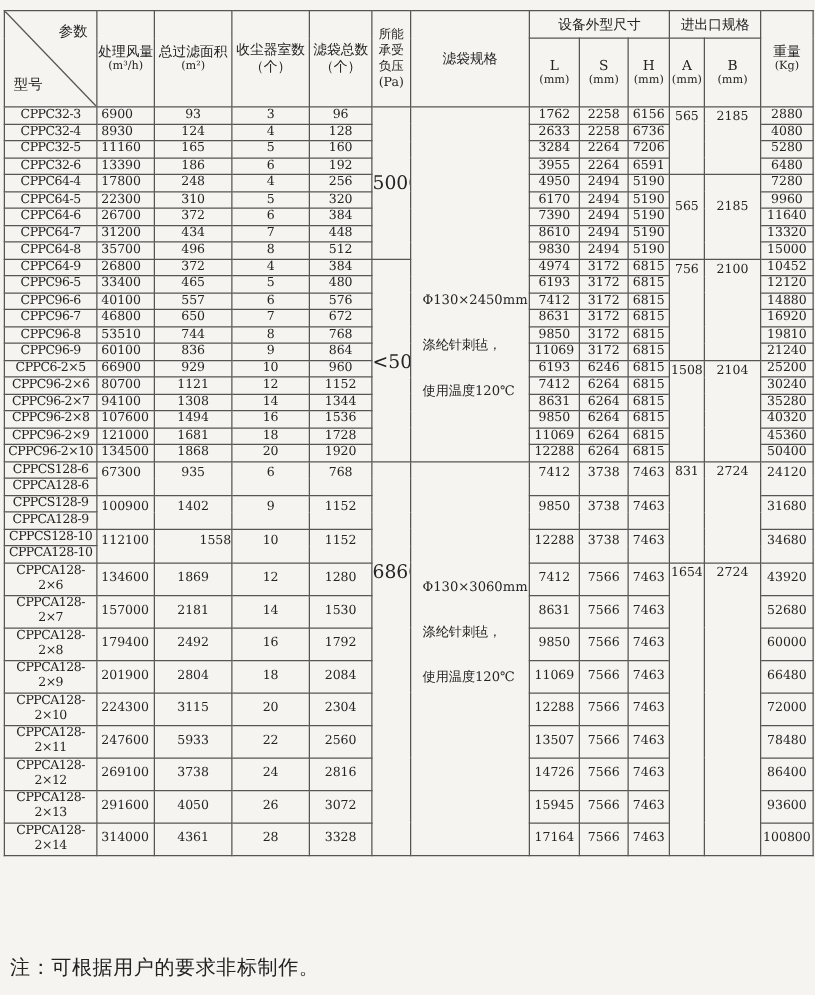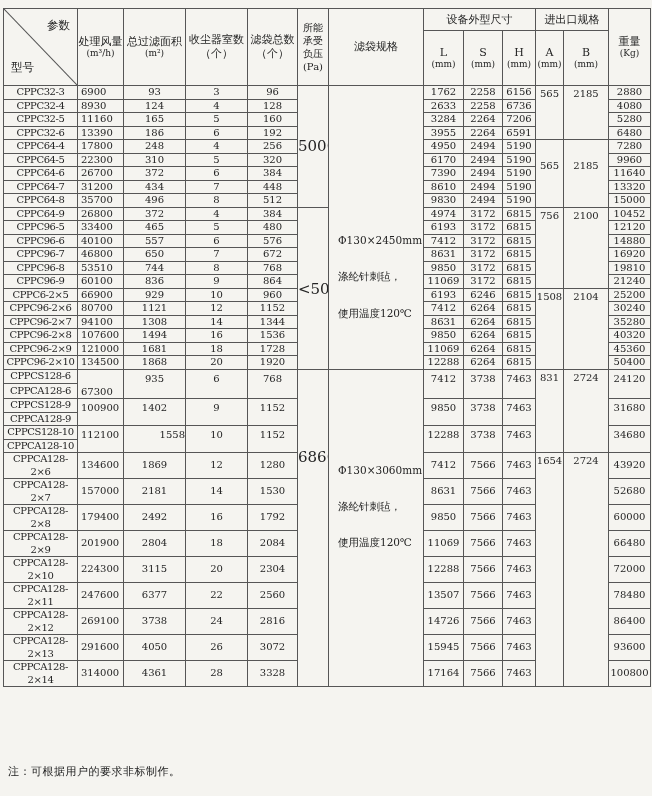--- a/index.html
+++ b/index.html
@@ -38,21 +38,21 @@
   .corner-bottom { position: absolute; bottom: 11px; left: 7px; font-size: 11.5px; }
   .pressure span { display: block; font-size: 10px; line-height: 1.3; }
   td.model { font-size: 10px; letter-spacing: -0.4px; }
   td.num { font-size: 10px; }
   td.left { text-align: left; padding-left: 3px; }
   td.pa { font-size: 15px; text-align: center; }
   td.spec { font-size: 10.5px; }
   td.spec .ln { text-align: left; padding-left: 9px; line-height: 1.95; margin-top: 16px; }
   .note {
     position: absolute; left: 8px; top: 764px;
-    font-size: 11px; letter-spacing: 0.5px;
+    font-size: 16px; letter-spacing: 0.5px;
   }
 </style>
 </head>
 <body>
 
 <table>
   <colgroup>
     <col style="width:74px">
       <col style="width:46px">
       <col style="width:62px">
@@ -371,21 +371,21 @@
         <td class="num">1868</td>
         <td class="num">20</td>
         <td class="num">1920</td>
         <td class="num">12288</td>
         <td class="num">6264</td>
         <td class="num">6815</td>
         <td class="num">50400</td>
       </tr>
       <tr>
         <td class="model">CPPCS128-6</td>
-        <td rowspan="2" class="num left" style="vertical-align: top; padding-top: 16px;">67300</td>
+        <td rowspan="2" class="num left" style="vertical-align: top; padding-top: 3px;">67300</td>
         <td rowspan="2" class="num" style="vertical-align: top; padding-top: 3px;">935</td>
         <td rowspan="2" class="num" style="vertical-align: top; padding-top: 3px;">6</td>
         <td rowspan="2" class="num" style="vertical-align: top; padding-top: 3px;">768</td>
         <td rowspan="15" class="pa" style="vertical-align: top; padding-top: 78px;">6860</td>
         <td rowspan="15" class="spec" style="vertical-align: top; padding-top: 74px;">
           <span class="ln">Φ130×3060mm</span>
           <span class="ln">涤纶针刺毡，</span>
           <span class="ln">使用温度120℃</span>
         </td>
         <td rowspan="2" class="num" style="vertical-align: top; padding-top: 3px;">7412</td>
@@ -479,21 +479,21 @@
         <td class="num">20</td>
         <td class="num">2304</td>
         <td class="num">12288</td>
         <td class="num">7566</td>
         <td class="num">7463</td>
         <td class="num">72000</td>
       </tr>
       <tr>
         <td class="model">CPPCA128-2×11</td>
         <td class="num left">247600</td>
-        <td class="num">6377</td>
+        <td class="num">5933</td>
         <td class="num">22</td>
         <td class="num">2560</td>
         <td class="num">13507</td>
         <td class="num">7566</td>
         <td class="num">7463</td>
         <td class="num">78480</td>
       </tr>
       <tr>
         <td class="model">CPPCA128-2×12</td>
         <td class="num left">269100</td>

